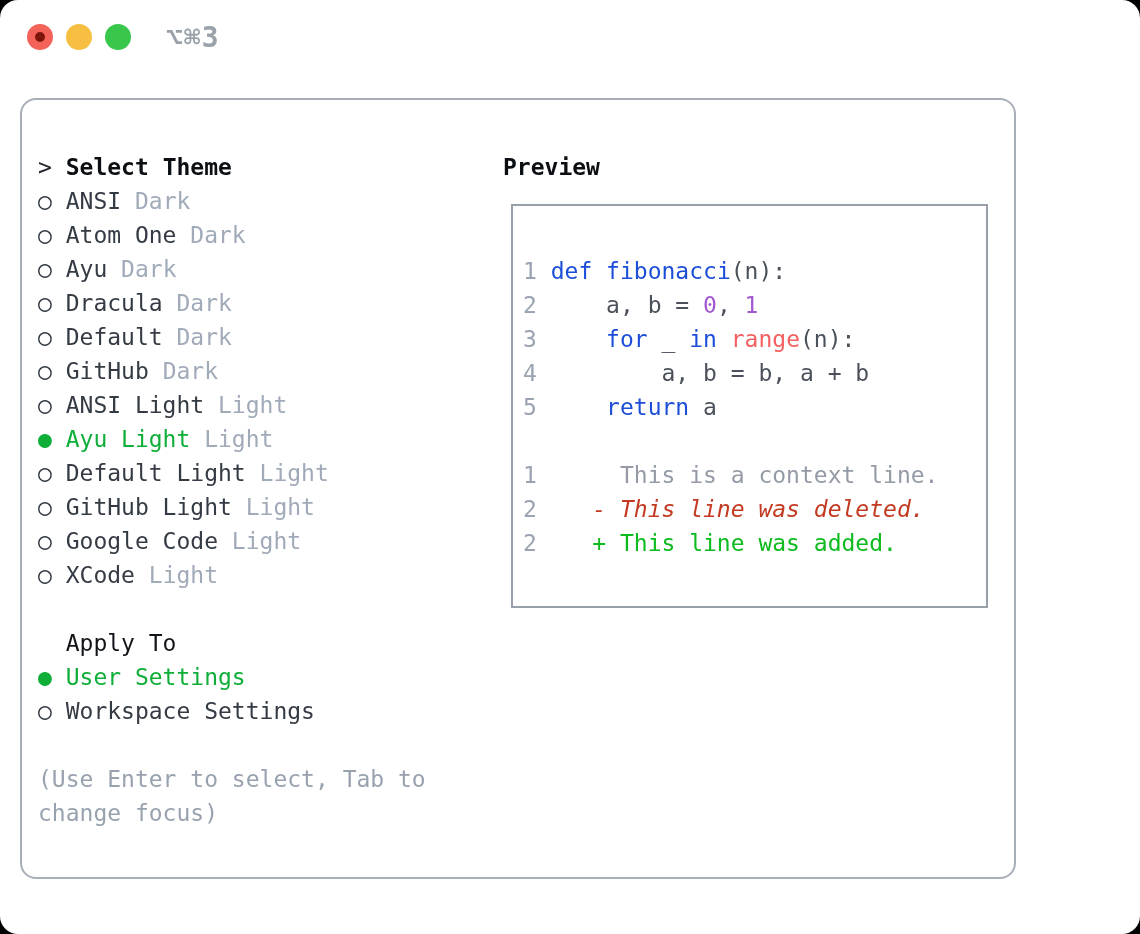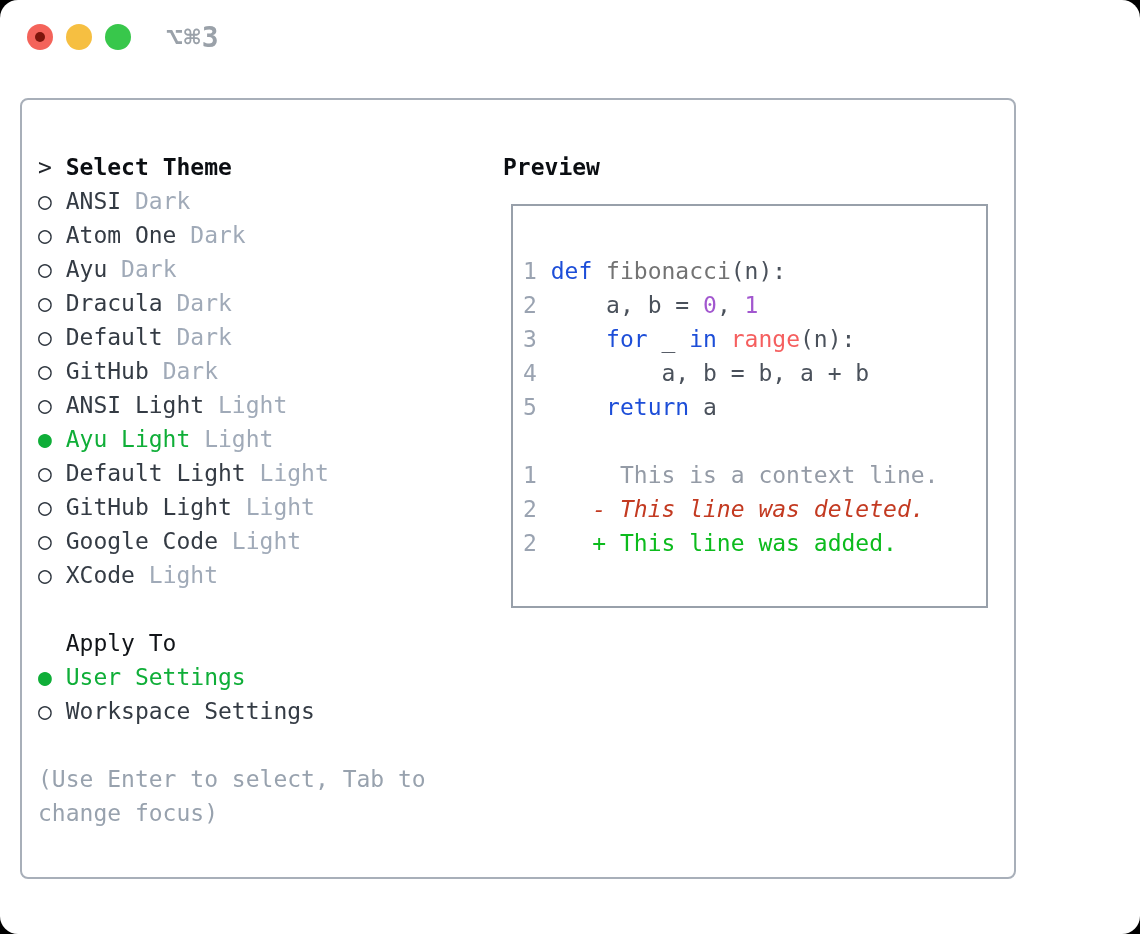--- a/index.html
+++ b/index.html
@@ -21,21 +21,21 @@
     content: ""; position: absolute; left: 8px; top: 8px;
     width: 10px; height: 10px; border-radius: 50%; background: #7d150b;
   }
   .title-text {
     position: absolute; left: 166px; top: 21px;
     font-size: 28px; font-weight: bold; color: #9aa1a9; letter-spacing: 1px;
   }
   
   .panel {
     position: absolute; left: 20px; top: 98px; width: 996px; height: 781px;
-    border: 2px solid #a8afb9; border-radius: 8px; background: #fff;
+    border: 2px solid #a8afb9; border-radius: 16px; background: #fff;
   }
   .line { height: 34px; line-height: 34px; white-space: pre; font-size: 23px; }
   .blank { height: 34px; }
   
   .left-col { position: absolute; left: 16px; top: 50px; width: 455px; }
   .list-header { color: #0b0e12; }
   .list-header .hdr-marker { font-weight: normal; color: #23272d; }
   .list-header .hdr-label { font-weight: bold; }
   .option { color: #343b44; cursor: default; }
   .option .tag { color: #a0aab8; }
@@ -51,21 +51,21 @@
     font-size: 23px; line-height: 34px; font-weight: bold; color: #0b0e12;
   }
   .preview-box {
     position: absolute; left: 489px; top: 104px; width: 477px; height: 404px;
     border: 2px solid #98a0aa; background: #fff;
     padding: 48px 0 0 10px; overflow: hidden;
   }
   .ln { color: #9aa3b1; }
   .tok-def  { color: #4a515b; }
   .tok-kw   { color: #1d4ed8; }
-  .tok-fn   { color: #737373; }
+  .tok-fn   { color: #1d4ed8; }
   .tok-call { color: #f55f5f; }
   .tok-num  { color: #a257cf; }
   .diff-section { margin-top: 34px; }
   .diff-context { color: #949ba6; text-align: center; }
   .diff-deleted { color: #c33a21; font-style: italic; }
   .diff-added   { color: #0cbb1d; }
 </style>
 </head>
 <body>
 

